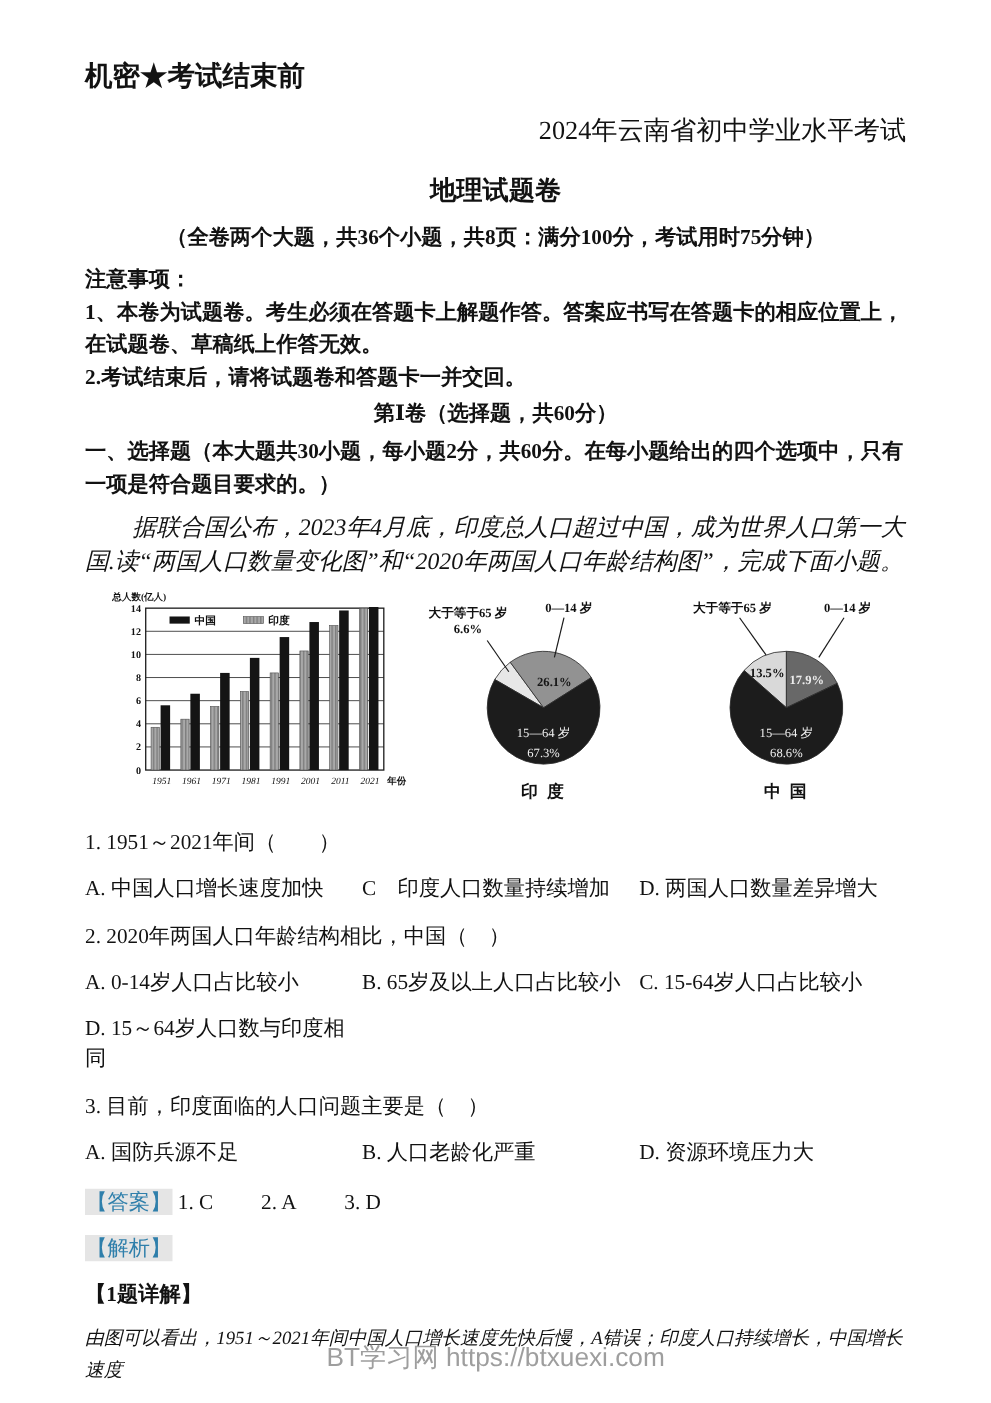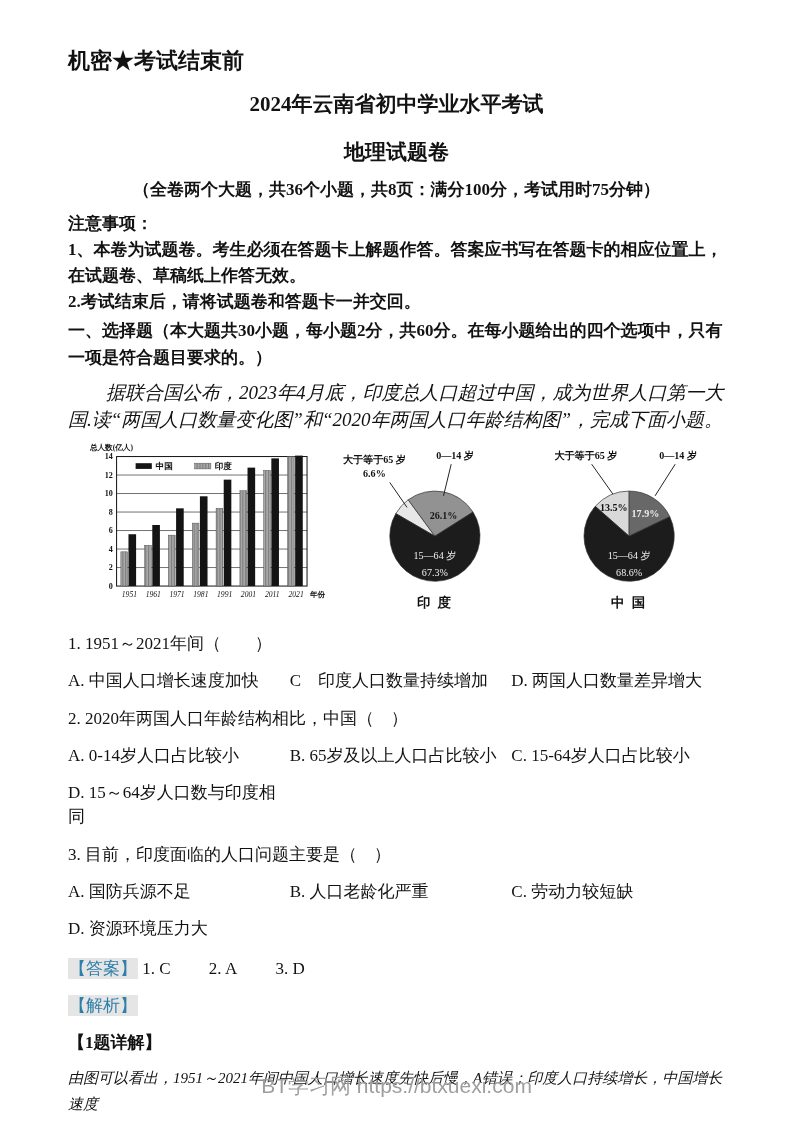--- a/index.html
+++ b/index.html
@@ -8,21 +8,21 @@
     width:793px;height:1122px;
     box-sizing:border-box;
     padding:46px 68px 0 68px;
     background:#fff;
     font-family:"Liberation Serif","DejaVu Serif",serif;
     color:#121212;
     font-size:17px;
     overflow:hidden;
   }
   .classification{font-weight:bold;font-size:22px;margin-bottom:14px;}
-  .title{font-size:21px;font-weight:bold;text-align:center;margin:14px 0 0 0;}
+  .title{font-size:21px;font-weight:normal;text-align:right;margin:14px 0 0 0;}
   .subtitle{font-size:21px;font-weight:bold;text-align:center;margin:20px 0 0 0;}
   .meta{font-size:17px;font-weight:bold;text-align:center;margin-top:12px;}
   .notice-head{font-weight:bold;margin-top:10px;line-height:26px;}
   .notice-item{font-weight:bold;line-height:26px;}
   .part-head{font-weight:bold;text-align:center;line-height:28px;margin-top:2px;}
   .section-head{font-weight:bold;line-height:27px;margin-top:2px;}
   .passage{font-style:italic;font-size:19px;line-height:27px;text-indent:2em;margin:8px 0 0 0;}
   .figure-row{display:flex;align-items:flex-end;gap:8px;margin:8px 0 0 20px;}
   .chart{flex:0 0 auto;}
   .chart svg text{font-family:"Liberation Serif","DejaVu Serif",serif;}
@@ -49,20 +49,21 @@
   <div class="classification">机密★考试结束前</div>
 
   <h1 class="title">2024年云南省初中学业水平考试</h1>
   <h2 class="subtitle">地理试题卷</h2>
   <div class="meta">（全卷两个大题，共36个小题，共8页：满分100分，考试用时75分钟）</div>
 
   <div class="notice-head">注意事项：</div>
   <div class="notice-item">1、本卷为试题卷。考生必须在答题卡上解题作答。答案应书写在答题卡的相应位置上，在试题卷、草稿纸上作答无效。</div>
   <div class="notice-item">2.考试结束后，请将试题卷和答题卡一并交回。</div>
 
+  <div class="part-head">第Ⅰ卷（选择题，共60分）</div>
   <div class="section-head">一、选择题（本大题共30小题，每小题2分，共60分。在每小题给出的四个选项中，只有一项是符合题目要求的。）</div>
 
   <p class="passage">据联合国公布，2023年4月底，印度总人口超过中国，成为世界人口第一大国.读“两国人口数量变化图”和“2020年两国人口年龄结构图”，完成下面小题。</p>
 
   <div class="figure-row">
     <div class="chart"><svg viewBox="0 0 252 180" width="240" height="172">
           <defs>
             <pattern id="indiaStripes" width="3" height="3" patternUnits="userSpaceOnUse">
               <rect width="3" height="3" fill="#a9a9a9"></rect>
               <rect x="0" y="0" width="1.2" height="3" fill="#7e7e7e"></rect>
@@ -161,21 +162,20 @@
       <div class="opt">C. 15-64岁人口占比较小</div>
       <div class="opt">D. 15～64岁人口数与印度相同</div>
     </div>
   </div>
 
   <div>
     <div class="q-stem">3. 目前，印度面临的人口问题主要是（　）</div>
     <div class="opt-grid">
       <div class="opt">A. 国防兵源不足</div>
       <div class="opt">B. 人口老龄化严重</div>
-      <div class="opt">C. 劳动力较短缺</div>
       <div class="opt">D. 资源环境压力大</div>
     </div>
   </div>
 
   <div class="answer-row">
     <span class="tag">【答案】</span>
     <span class="ans-val">1. C</span>
     <span class="ans-val">2. A</span>
     <span class="ans-val">3. D</span>
   </div>

